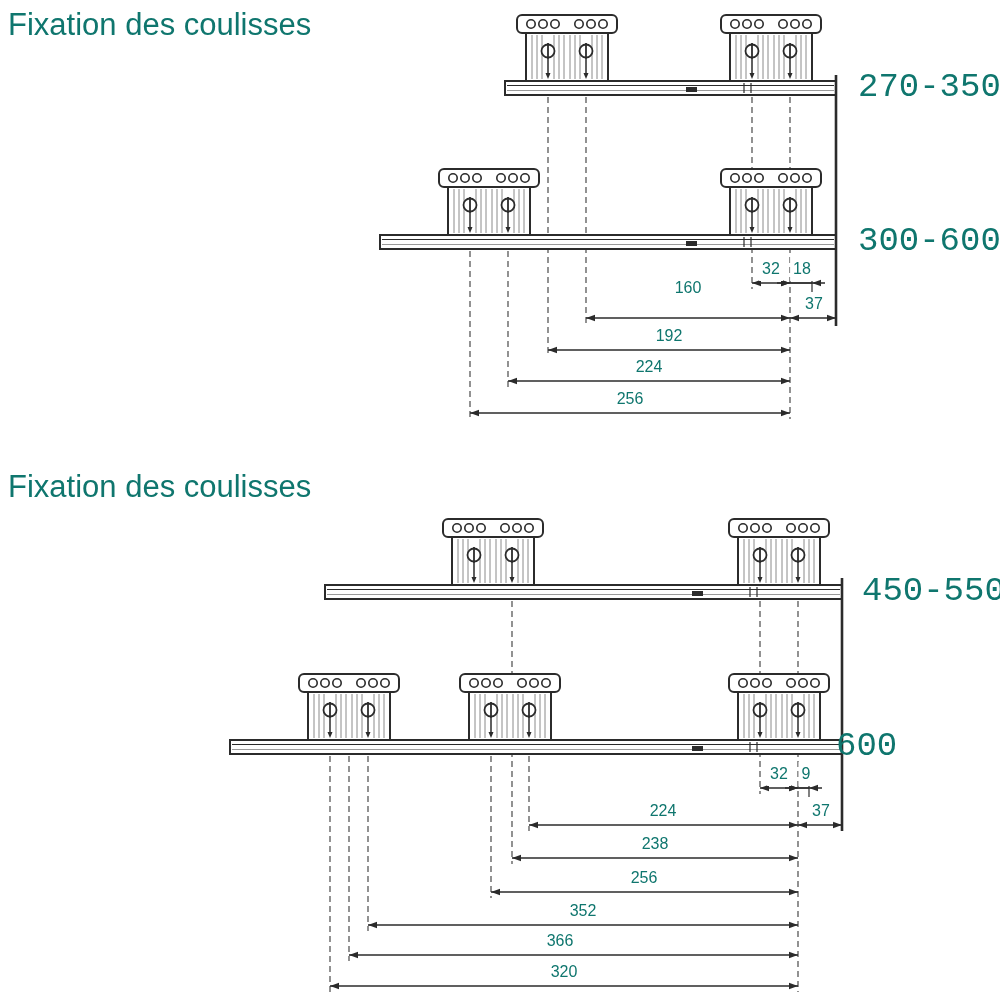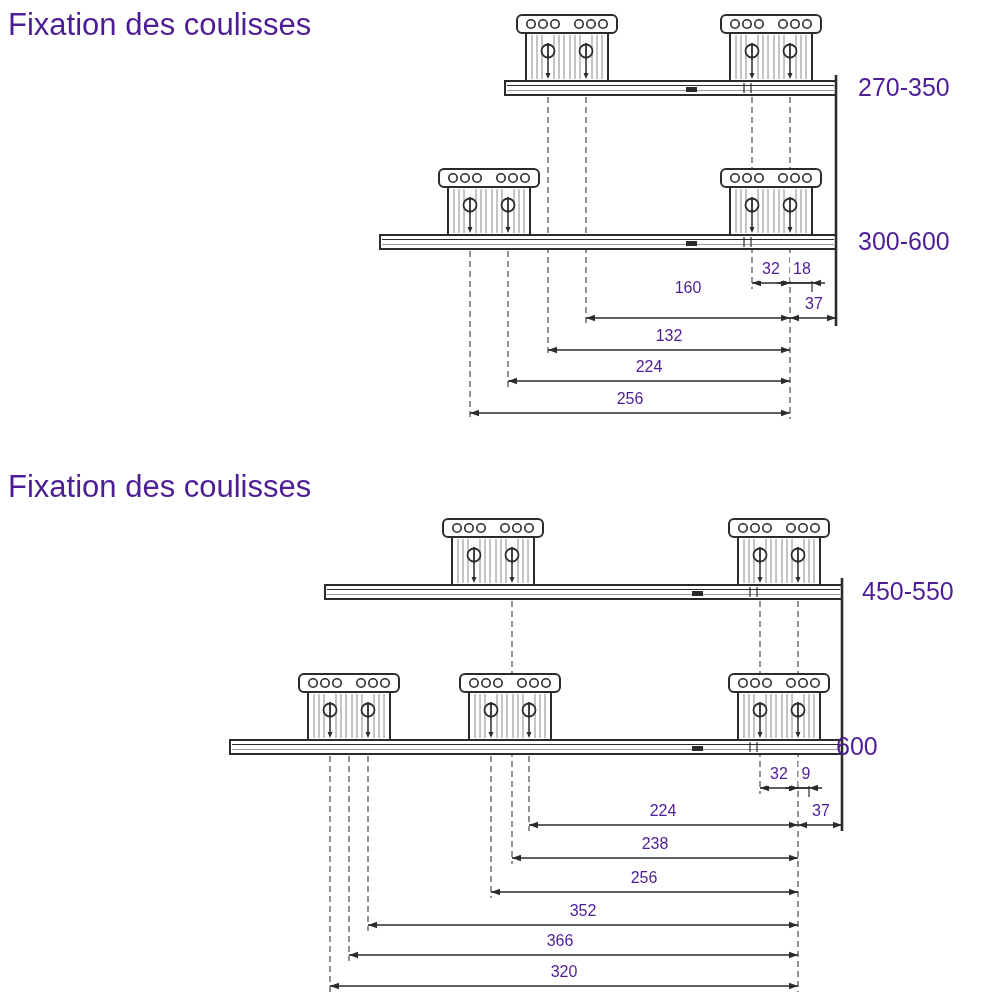--- a/index.html
+++ b/index.html
@@ -1,22 +1,22 @@
 <!DOCTYPE html>
 <html><head>
 <meta charset="utf-8">
 <style>
   html,body{margin:0;padding:0;background:#fff;}
   .stage{
     position:relative;width:1000px;height:1000px;background:#fff;overflow:hidden;
-    font-family:"Liberation Sans", sans-serif;color:#4c1d95;
+    font-family:"Liberation Sans", sans-serif;color:#0f766e;
   }
   .stage svg{position:absolute;left:0;top:0;}
   .title{position:absolute;font-size:31px;line-height:38px;white-space:nowrap;}
-  .size{position:absolute;font-size:25px;line-height:32px;white-space:nowrap;}
+  .size{position:absolute;font-size:34px;line-height:32px;white-space:nowrap;font-family:Liberation Mono, monospace;}
   .dim{
     position:absolute;transform:translateX(-50%);
     font-size:16px;line-height:24px;background:#fff;padding:0 3px;white-space:nowrap;
   }
 </style>
 </head>
 <body>
 
 <div class="stage">
 
@@ -180,21 +180,21 @@
       </g>
   </svg>
 
   <div class="title" style="left:8px;top:6px">Fixation des coulisses</div>
   <div class="size" style="left:858px;top:71px">270-350</div>
   <div class="size" style="left:858px;top:225px">300-600</div>
   <div class="dim" style="left:771px;top:257px">32</div>
   <div class="dim" style="left:802px;top:257px">18</div>
   <div class="dim" style="left:688px;top:276px">160</div>
   <div class="dim" style="left:814px;top:292px">37</div>
-  <div class="dim" style="left:669px;top:324px">132</div>
+  <div class="dim" style="left:669px;top:324px">192</div>
   <div class="dim" style="left:649px;top:355px">224</div>
   <div class="dim" style="left:630px;top:387px">256</div>
 
   <div class="title" style="left:8px;top:468px">Fixation des coulisses</div>
   <div class="size" style="left:862px;top:575px">450-550</div>
   <div class="size" style="left:836px;top:730px">600</div>
   <div class="dim" style="left:779px;top:762px">32</div>
   <div class="dim" style="left:806px;top:762px">9</div>
   <div class="dim" style="left:663px;top:799px">224</div>
   <div class="dim" style="left:821px;top:799px">37</div>

